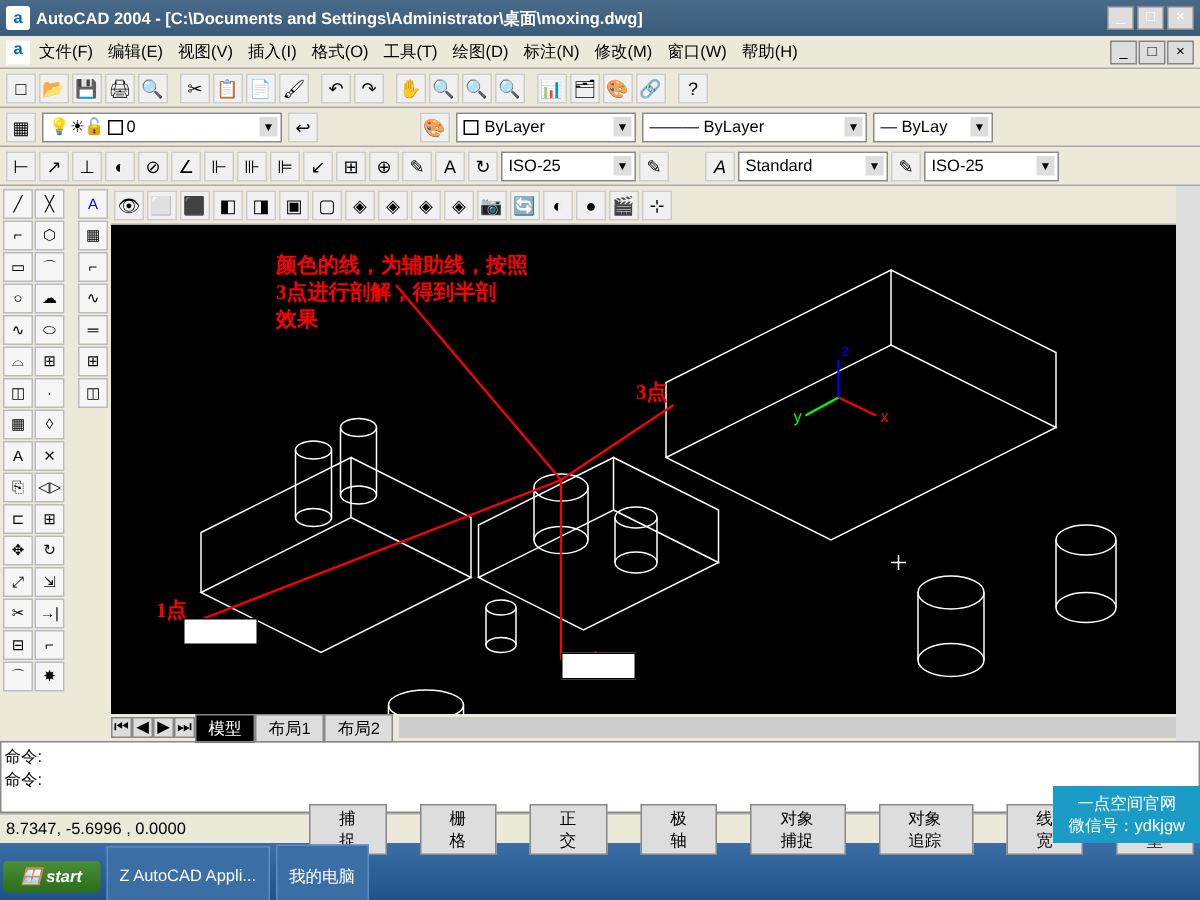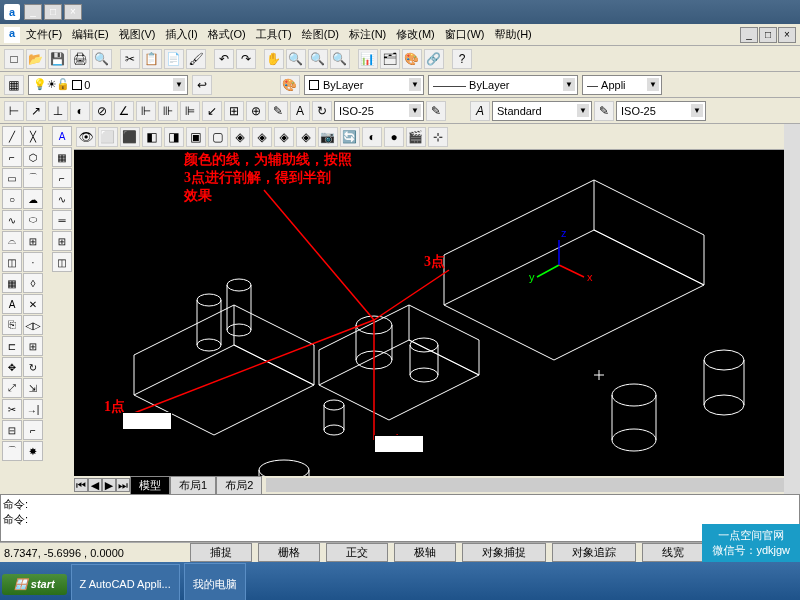--- a/index.html
+++ b/index.html
@@ -27,32 +27,33 @@
 .std-icons{height:26px;background:#ece9d8;display:flex;align-items:center;padding:2px;gap:2px;border-bottom:1px solid #aaa}
 .canvas{flex:1;background:#000;position:relative;overflow:hidden}
 .canvas svg{position:absolute;top:0;left:0}
 .anno{position:absolute;color:#f00;font-weight:bold;font-size:14px;font-family:SimSun}
 .anno-box{position:absolute;background:#fff;border:1px solid #000;width:50px;height:18px}
 .tabs{height:18px;background:#ece9d8;display:flex;align-items:center;font-size:10px}
 .tabbtn{width:14px;height:14px;border:1px solid #888;background:#ddd;text-align:center;line-height:12px}
 .tab{padding:1px 8px;background:#ddd;border:1px solid #888}
 .tab.active{background:#000;color:#fff}
 .cmdline{height:48px;background:#fff;border:1px solid #888;font-family:SimSun;font-size:12px;padding:2px;overflow:hidden}
-.statusbar{height:20px;background:#ece9d8;display:flex;align-items:center;padding:0 4px;gap:6px;border-top:1px solid #aaa}
+.statusbar{height:20px;background:#ece9d8;display:flex;align-items:center;padding:0 4px;gap:22px;border-top:1px solid #aaa}
 .stbtn{padding:1px 19px;border:1px solid #888;background:#ddd;font-size:11px}
 .watermark{position:absolute;right:0;bottom:38px;background:#1a9cc7;color:#fff;padding:4px 10px;font-size:14px;text-align:center}
 .taskbar{height:44px;background:linear-gradient(#3a6ea5,#1a4e85);display:flex;align-items:center;color:#fff;padding:0 2px;gap:4px}
 .start{background:linear-gradient(#4a8e3a,#2a6e1a);padding:4px 12px;border-radius:3px;font-weight:bold;font-style:italic}
 .tasktab{background:#3a6ea5;border:1px solid #5a8ec5;padding:13px 8px;font-size:11px;max-width:130px;overflow:hidden;white-space:nowrap}
 </style>
 </head>
 <body>
 
 <div class="titlebar">
   <div class="icon">a</div>
+  <div class="title">AutoCAD 2004 - [C:\Documents and Settings\Administrator\桌面\moxing.dwg]</div>
   <div class="winbtns">
     <div class="winbtn">_</div>
     <div class="winbtn">□</div>
     <div class="winbtn">×</div>
   </div>
 </div>
 
 <div class="menubar">
   <div class="icon" style="background:#fff;width:16px;height:16px;color:#06c;text-align:center;font-weight:bold">a</div>
   <span class="menuitem">文件(F)</span>
@@ -114,21 +115,21 @@
   <div style="width:60px"></div>
   <div class="tbtn">🎨</div>
   <div class="combo" style="width:120px">
     <span style="width:10px;height:10px;background:#fff;border:1px solid #000;margin-right:4px"></span>
     <span>ByLayer</span>
   </div>
   <div class="combo" style="width:150px">
     <span>———</span>&nbsp;<span>ByLayer</span>
   </div>
   <div class="combo" style="width:80px">
-    <span>—</span>&nbsp;<span>Appli</span>
+    <span>—</span>&nbsp;<span>ByLay</span>
   </div>
 </div>
 
 <div class="dim-row">
   <div class="tbtn">⊢</div>
   <div class="tbtn">↗</div>
   <div class="tbtn">⊥</div>
   <div class="tbtn">◐</div>
   <div class="tbtn">⊘</div>
   <div class="tbtn">∠</div>
@@ -269,21 +270,21 @@
 
         <g transform="translate(485,115)" stroke-width="1.5">
           <line x1="0" y1="0" x2="25" y2="12" stroke="#f00"></line>
             <text x="28" y="16" fill="#f00" font-size="9">x</text>
           <line x1="0" y1="0" x2="-22" y2="12" stroke="#0f0"></line>
             <text x="-30" y="16" fill="#0f0" font-size="9">y</text>
           <line x1="0" y1="0" x2="0" y2="-25" stroke="#00f"></line>
             <text x="2" y="-28" fill="#00f" font-size="9">z</text>
         </g>
       </svg>
-      <div class="anno" style="top:1px;left:110px;white-space:pre">颜色的线，为辅助线，按照
+      <div class="anno" style="top:18px;left:110px;white-space:pre">颜色的线，为辅助线，按照
 3点进行剖解，得到半剖
 效果</div>
       <div class="anno" style="top:103px;left:350px">3点</div>
       <div class="anno" style="top:248px;left:30px">1点</div>
       <div class="anno-box" style="top:262px;left:48px"></div>
       <div class="anno" style="top:283px;left:310px">2点</div>
       <div class="anno-box" style="top:285px;left:300px"></div>
     </div>
     <div class="tabs">
       <div class="tabbtn">⏮</div>

